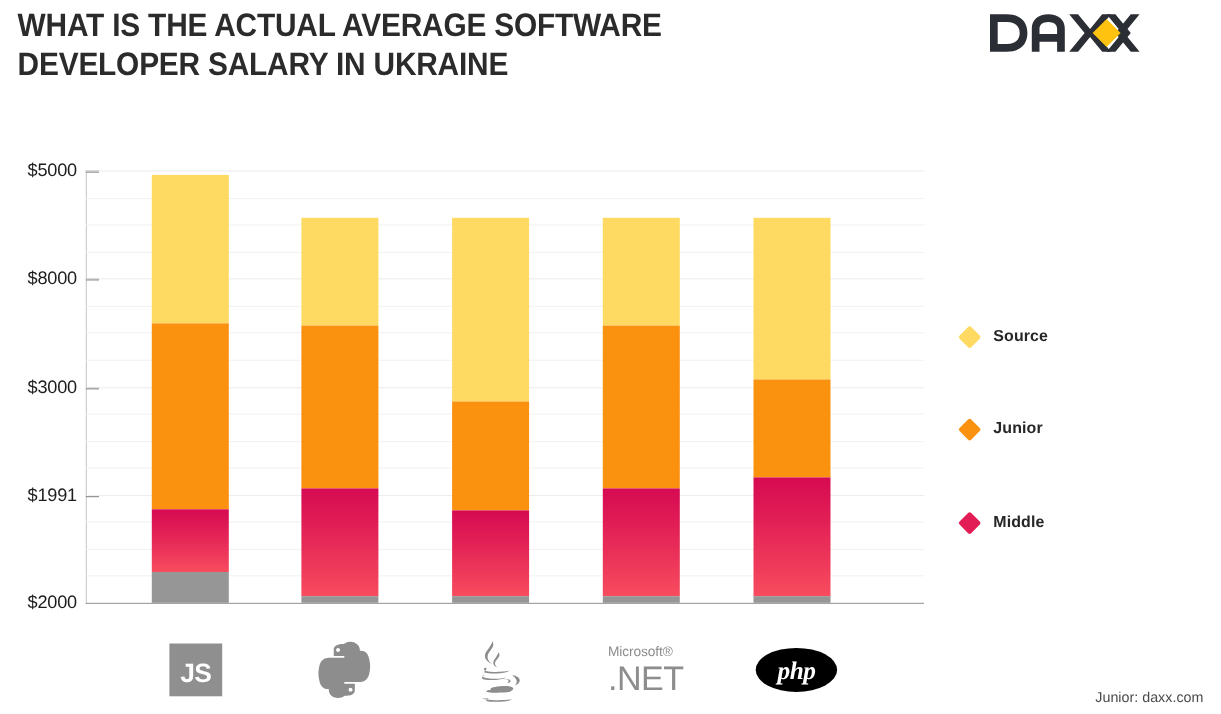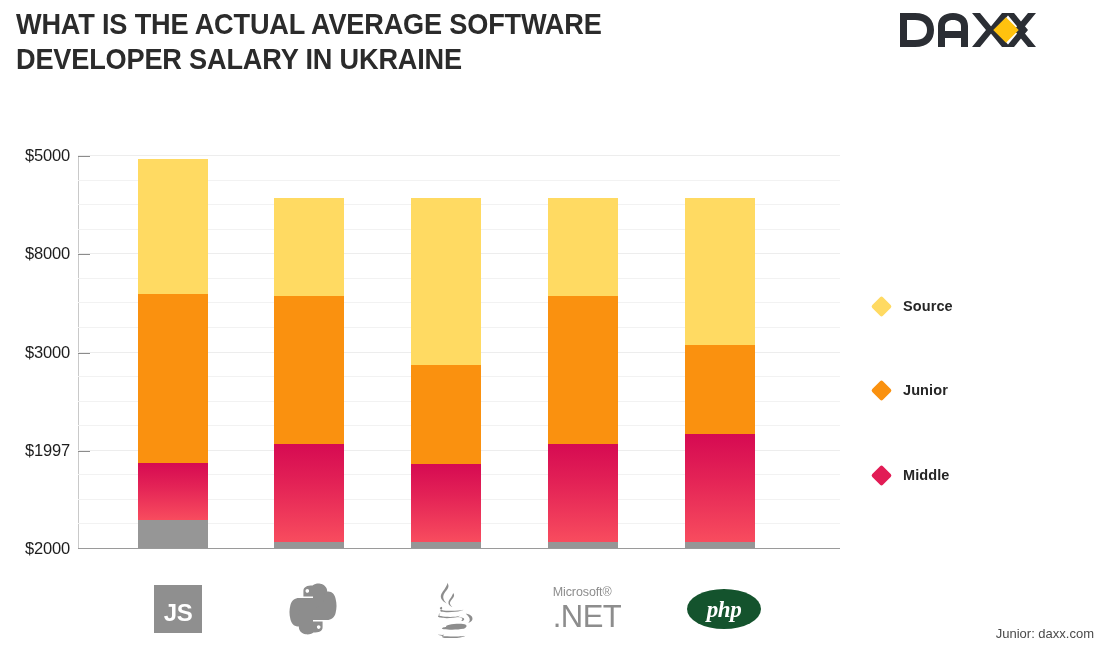--- a/index.html
+++ b/index.html
@@ -168,21 +168,21 @@
     margin-bottom: 2px;
   }
   .net-main {
     font-size: 31px;
     display: block;
     letter-spacing: -0.5px;
   }
   .php-oval {
     width: 74px; height: 40px;
     border-radius: 50%;
-    background: #14532d;
+    background: #000000;
     display: flex;
     align-items: center;
     justify-content: center;
   }
   .php-text {
     color: #ffffff;
     font-size: 23px;
     font-weight: bold;
     font-style: italic;
     font-family: "Liberation Serif", serif;
@@ -222,21 +222,21 @@
 
       <rect x="99" y="13" width="18" height="18" transform="rotate(45 108 22)" fill="#ffc20e"></rect>
     </svg>
   </div>
 </div>
 
 <div id="ylabels">
   <div class="ylabel" style="top:146px">$5000</div>
   <div class="ylabel" style="top:244px">$8000</div>
   <div class="ylabel" style="top:343px">$3000</div>
-  <div class="ylabel" style="top:441px">$1997</div>
+  <div class="ylabel" style="top:441px">$1991</div>
   <div class="ylabel" style="top:539px">$2000</div>
 </div>
 
 <div id="yaxis-line"></div>
 
 <div class="ytick-mark" style="left:78px; top:155px"></div>
 <div class="ytick-mark" style="left:78px; top:253px"></div>
 <div class="ytick-mark" style="left:78px; top:352px"></div>
 <div class="ytick-mark" style="left:78px; top:450px"></div>
 

